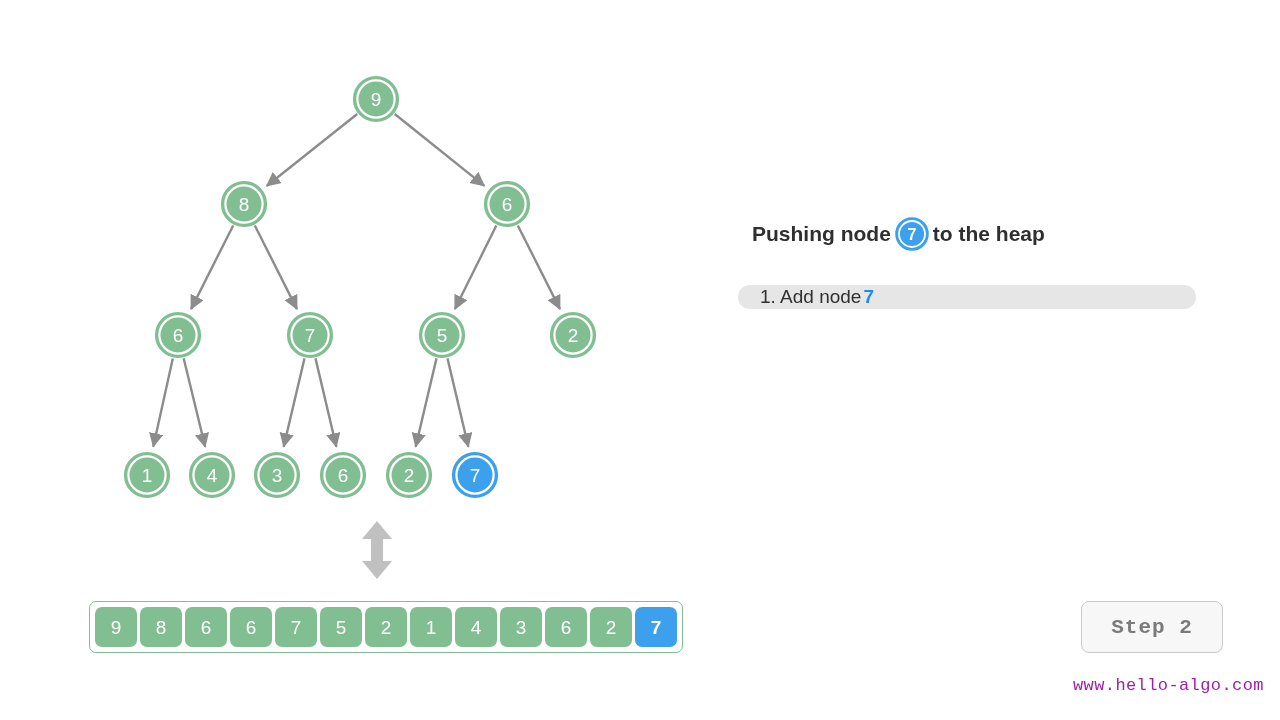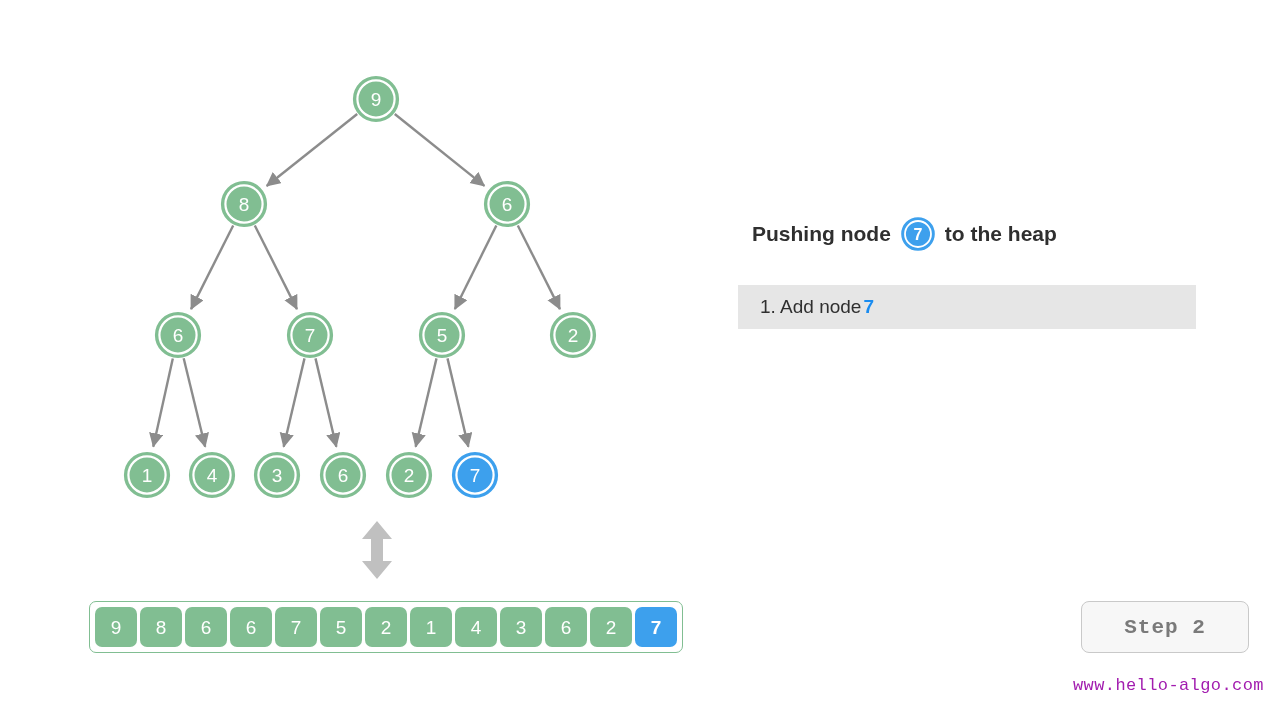--- a/index.html
+++ b/index.html
@@ -100,62 +100,62 @@
     font-weight: bold;
   }
 
   
   #panel-title {
     position: absolute;
     left: 752px;
     top: 217px;
     display: flex;
     align-items: center;
-    gap: 10px;
+    gap: 4px;
     font-size: 21px;
     font-weight: bold;
     color: #2f2f2f;
     white-space: nowrap;
   }
   .inline-badge {
     position: relative;
     width: 34px;
     height: 34px;
     flex: 0 0 34px;
   }
   .inline-badge svg { display: block; }
 
   #step-box {
     position: absolute;
     left: 738px;
     top: 285px;
     width: 458px;
-    height: 44px;
+    height: 24px;
     box-sizing: border-box;
     background: #e6e6e6;
-    border-radius: 0;
+    border-radius: 16px;
     display: flex;
     align-items: center;
     padding-left: 22px;
     font-size: 19px;
     color: #2f2f2f;
     white-space: nowrap;
   }
   #step-box .accent {
     color: #1a8cf0;
     font-weight: bold;
     margin: 0 2px;
   }
 
   
   #step-badge {
     position: absolute;
     left: 1081px;
     top: 601px;
-    width: 168px;
+    width: 142px;
     height: 52px;
     box-sizing: border-box;
     background: #f7f7f7;
     border: 1.4px solid #c9c9c9;
     border-radius: 8px;
     display: flex;
     align-items: center;
     justify-content: center;
     font-family: "Liberation Mono", monospace;
     font-size: 21px;

